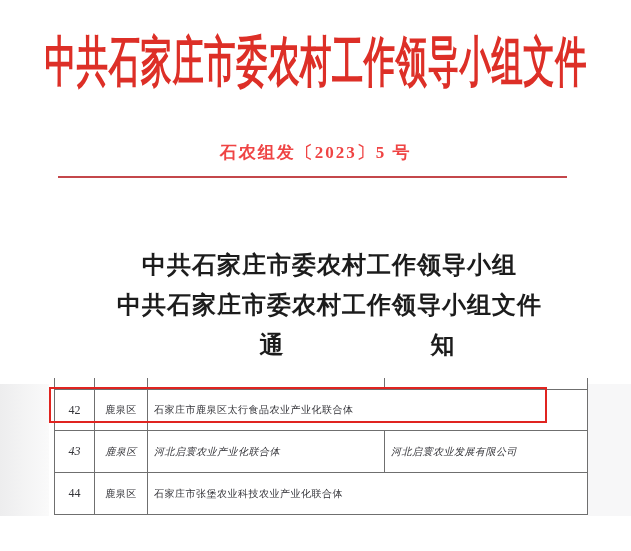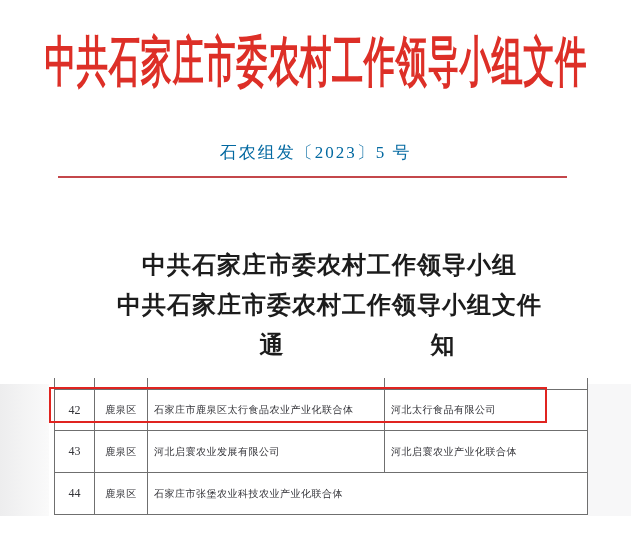--- a/index.html
+++ b/index.html
@@ -33,21 +33,22 @@
     font-size: 54px; font-weight: bold;
     color: var(--c-header_red);
     letter-spacing: 1px;
     transform: translateX(-50%) scaleX(0.58);
     transform-origin: center;
   }
   .doc-number {
     position: absolute; top: 141px; left: 0; width: 631px;
     text-align: center;
     font-size: 17px; letter-spacing: 2px;
-    color: #0369a1;
+    color: #ef4444;
+    font-weight: bold;
   }
   .red-rule {
     position: absolute; top: 176px; left: 58px; width: 509px; height: 2px;
     background: var(--c-rule_red);
   }
   .main-title {
     position: absolute; top: 245px; left: 0; width: 631px;
     text-align: center;
     font-weight: bold; color: var(--c-title_text);
     font-size: 24px; line-height: 40px;
@@ -65,21 +66,21 @@
     border-bottom: 1px solid var(--c-table_border);
     background: #fff;
   }
   .t-row {
     display: grid;
     grid-template-columns: 39px 53px 237px 200px;
     border-top: 1px solid var(--c-table_border);
   }
   .t-row.stub { height: 11px; border-top: none; }
   .t-row.r1 { height: 41px; }
-  .t-row.r2 { height: 42px; }
+  .t-row.r2 { height: 42px; font-style: italic; }
   .t-row.r3 { height: 42px; }
   .t-cell {
     display: flex; align-items: center;
     font-size: 10px; letter-spacing: 0.5px;
     color: var(--c-body_text);
     border-left: 1px solid var(--c-table_border);
     overflow: hidden; white-space: nowrap;
   }
   .t-cell:first-child { border-left: none; }
   .t-cell.center { justify-content: center; }
@@ -118,28 +119,27 @@
     <div class="t-cell"></div>
     <div class="t-cell"></div>
     <div class="t-cell"></div>
     <div class="t-cell"></div>
   </div>
 
   <div class="t-row r1">
     <div class="t-cell center num">42</div>
     <div class="t-cell center">鹿泉区</div>
     <div class="t-cell pad">石家庄市鹿泉区太行食品农业产业化联合体</div>
-    <div class="t-cell pad">河北太行食品有限公司</div>
   </div>
 
   <div class="t-row r2">
     <div class="t-cell center num">43</div>
     <div class="t-cell center">鹿泉区</div>
+    <div class="t-cell pad">河北启寰农业产业化联合体</div>
     <div class="t-cell pad">河北启寰农业发展有限公司</div>
-    <div class="t-cell pad">河北启寰农业产业化联合体</div>
   </div>
 
   <div class="t-row r3">
     <div class="t-cell center num">44</div>
     <div class="t-cell center">鹿泉区</div>
     <div class="t-cell pad">石家庄市张堡农业科技农业产业化联合体</div>
   </div>
 </div>
 
 <div class="highlight-box"></div>

